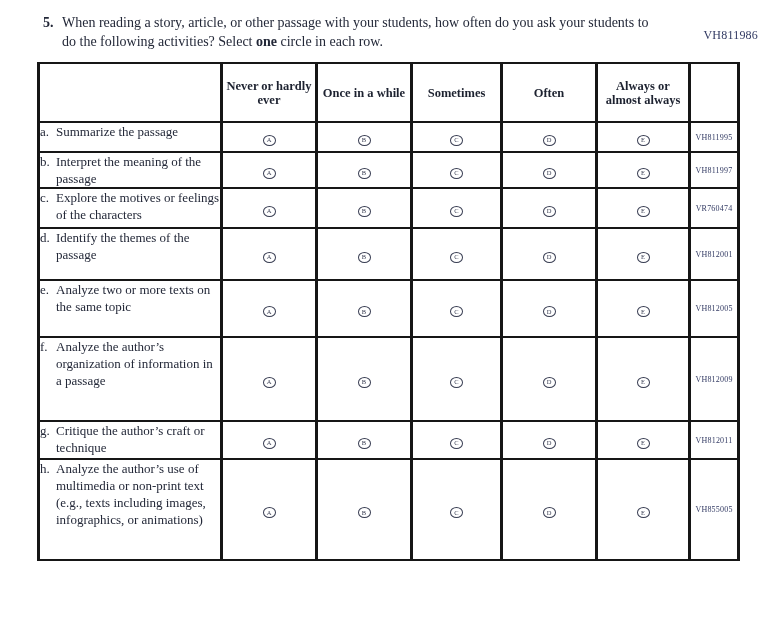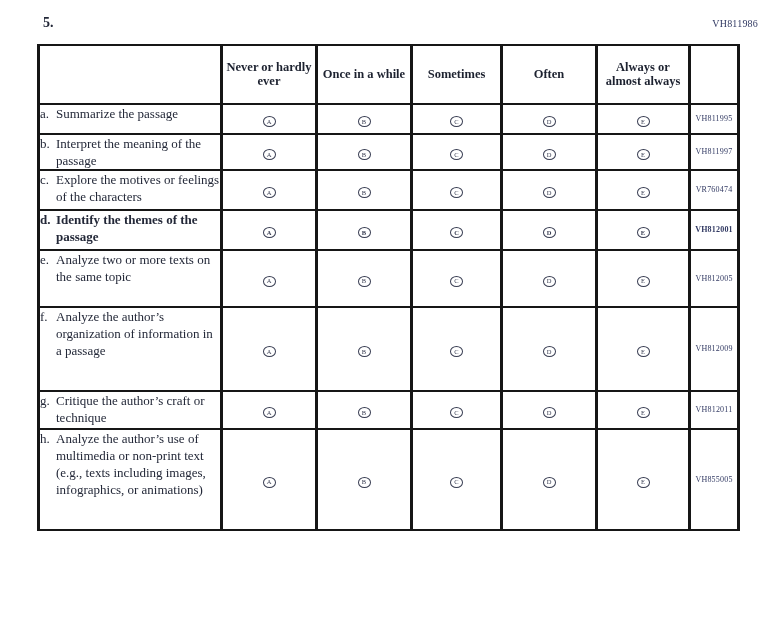--- a/index.html
+++ b/index.html
@@ -7,22 +7,22 @@
     width:770px;height:624px;
     background:#ffffff;
     font-family:"Liberation Serif","DejaVu Serif",serif;
     color:#232838;
     position:relative;
     overflow:hidden;
   }
   .page{position:relative;width:770px;height:624px;background:#ffffff;}
 
   .form-code-top{
-    position:absolute;top:4px;right:12px;
-    font-size:10px;letter-spacing:0.2px;
+    position:absolute;top:14px;right:12px;
+    font-size:12px;letter-spacing:0.2px;
     color:#323a63;
   }
 
   .question{
     display:flex;
     margin:14px 0 0 43px;
     font-size:14px;
     line-height:18.5px;
   }
   .q-num{font-weight:bold;width:19px;flex:0 0 19px;}
@@ -87,35 +87,40 @@
     text-align:center;
     font-size:8px;
     letter-spacing:0.2px;
     color:#323a63;
     padding:1px;
   }
   
   tbody tr:nth-child(1){height:30px;}
   tbody tr:nth-child(2){height:24px;}
   tbody tr:nth-child(3){height:40px;}
-  tbody tr:nth-child(4){height:40px;font-weight:bold;}
+  tbody tr:nth-child(4){height:52px;}
   tbody tr:nth-child(5){height:57px;}
   tbody tr:nth-child(6){height:84px;}
   tbody tr:nth-child(7){height:38px;}
   tbody tr:nth-child(8){height:101px;}
 </style>
 </head>
 <body>
 
 <div class="page">
 
   <div class="form-code-top">VH811986</div>
 
   <div class="question">
     <span class="q-num">5.</span>
+    <div class="q-text">
+      <span>When reading a story, article, or other passage with your students, how often do you ask your students to do the following activities? Select</span>
+      <b>one</b>
+      <span>circle in each row.</span>
+    </div>
   </div>
 
   <table class="matrix">
     <colgroup>
       <col style="width:183px">
       <col style="width:95px">
       <col style="width:95px">
       <col style="width:90px">
       <col style="width:95px">
       <col style="width:93px">

